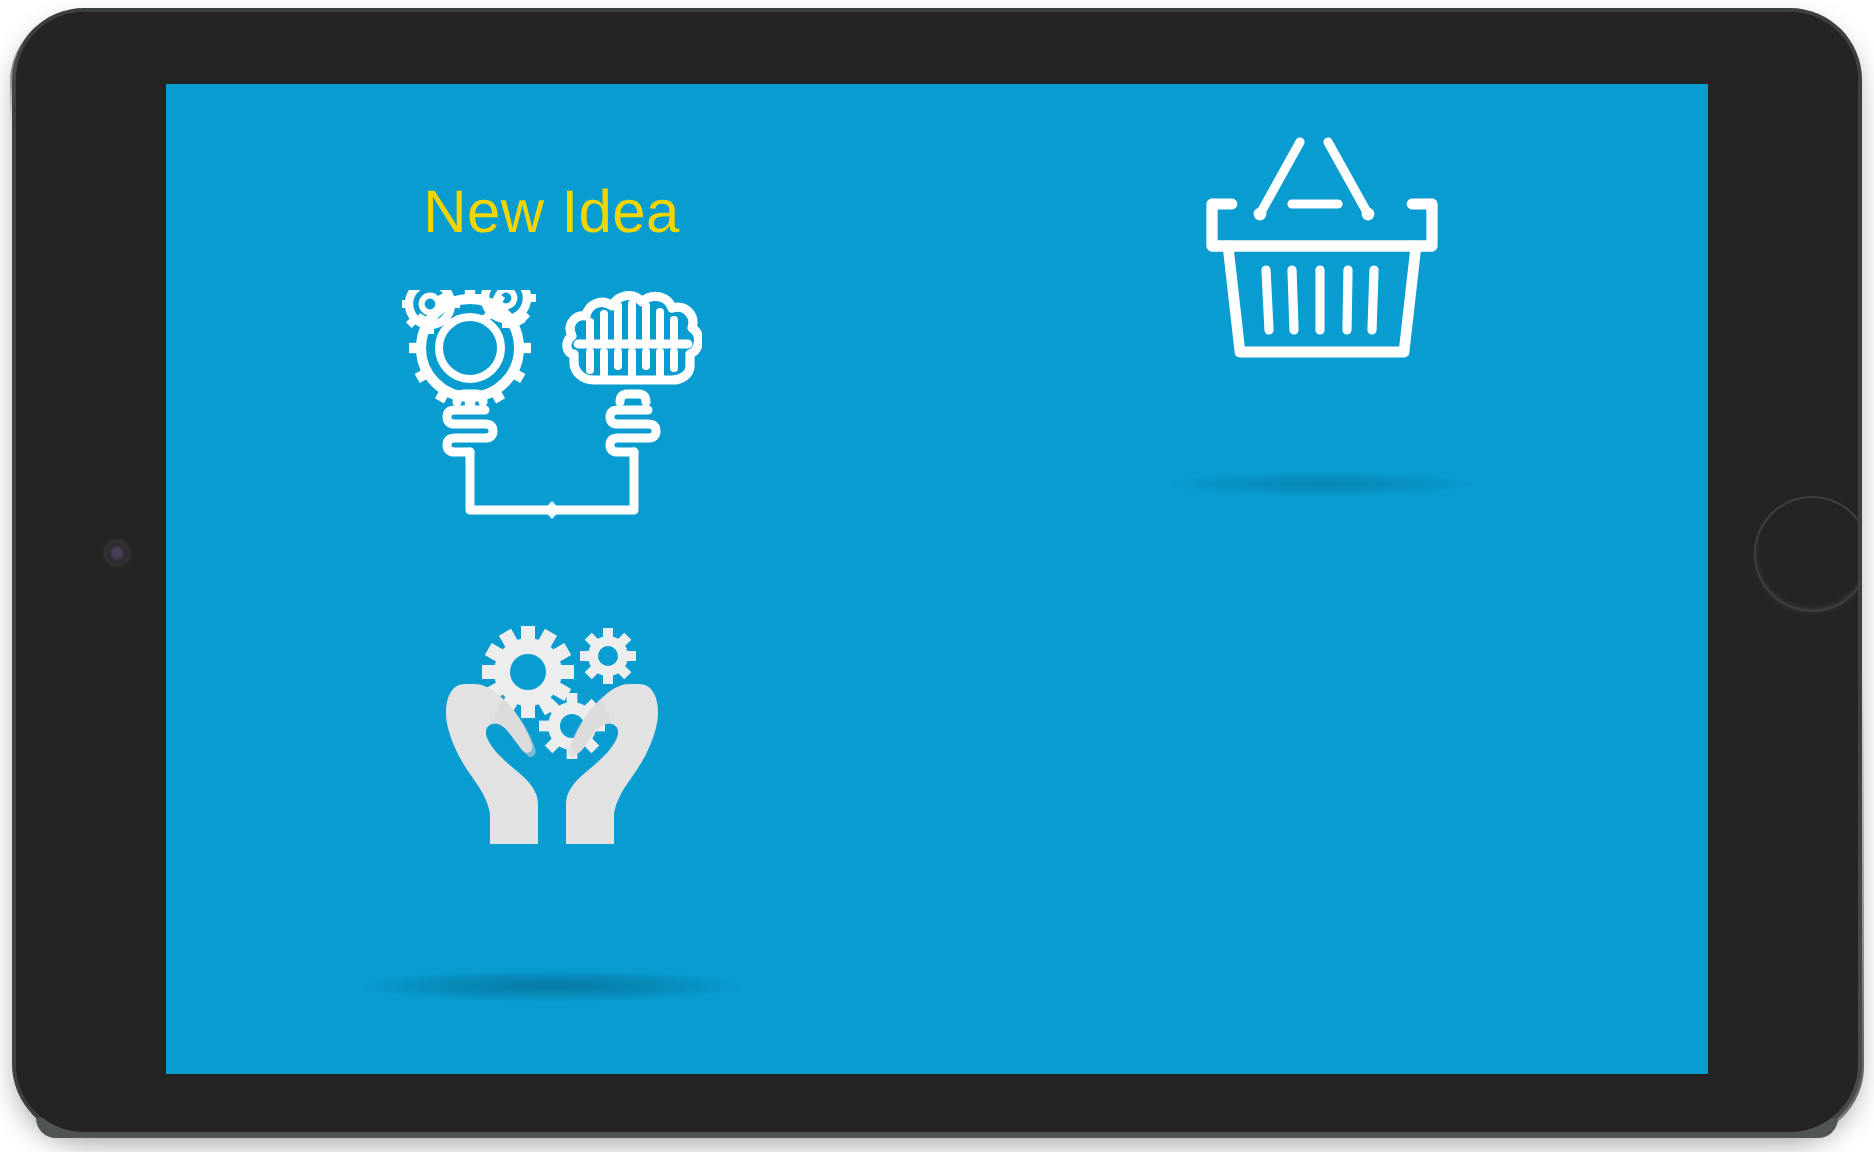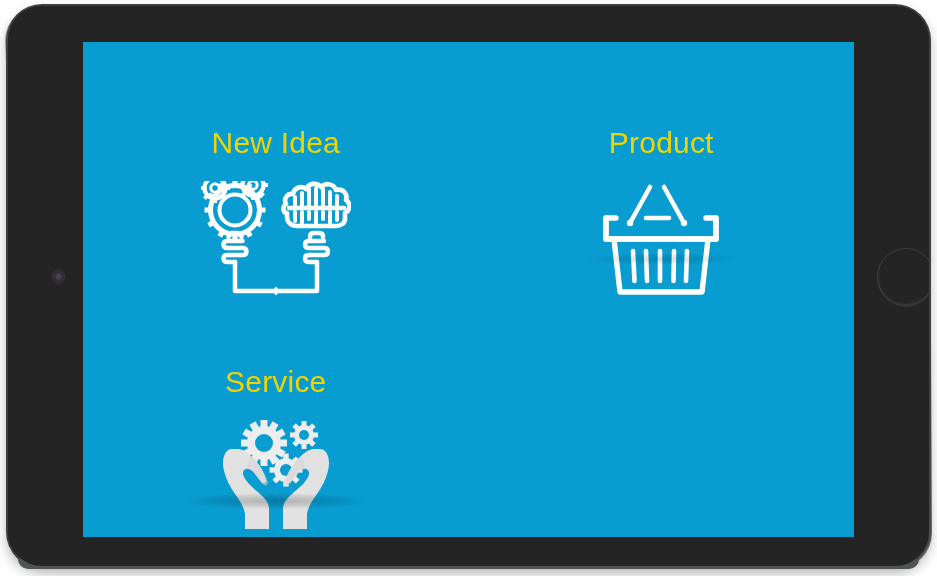--- a/index.html
+++ b/index.html
@@ -117,21 +117,20 @@
     height: 495px;
     display: grid;
     grid-template-columns: 1fr 1fr;
     grid-template-rows: 1fr 1fr;
   }
   .cell {
     position: relative;
     display: flex;
     flex-direction: column;
     align-items: center;
-    margin-top: 36px;
   }
   .cell-label {
     color: #F0D500;
     font-size: 30px;
     line-height: 1;
     font-weight: 400;
     letter-spacing: 0.2px;
     white-space: nowrap;
   }
   .cell-icon {
@@ -294,21 +293,20 @@
                       <line x1="13" y1="3" x2="13" y2="14"></line>
                       <line x1="20" y1="3" x2="20" y2="11"></line>
                     </g>
                   </g>
                 </g>
               </svg>
             </div>
           </div>
 
           <div class="cell r1">
-            <div class="cell-label">Product</div>
 
             <div class="cell-icon">
               <svg width="130" height="122" viewBox="0 0 130 122" fill="none" xmlns="http://www.w3.org/2000/svg">
                 <g stroke="#ffffff" fill="none" stroke-linecap="round" stroke-linejoin="round">
 
                   <line x1="54" y1="6" x2="34" y2="42" stroke-width="4.6"></line>
                   <line x1="68" y1="6" x2="88" y2="42" stroke-width="4.6"></line>
                   <circle cx="34" cy="42" r="3.2" fill="#ffffff" stroke="none"></circle>
                   <circle cx="88" cy="42" r="3.2" fill="#ffffff" stroke="none"></circle>
 
@@ -328,21 +326,20 @@
                     <line x1="78" y1="70" x2="77.5" y2="100"></line>
                     <line x1="91" y1="70" x2="90" y2="100"></line>
                   </g>
                 </g>
               </svg>
             </div>
             <div class="ground-shadow" id="shadow-product"></div>
           </div>
 
           <div class="cell r2">
-            <div class="cell-label">Service</div>
 
             <div class="cell-icon">
               <svg width="150" height="128" viewBox="0 0 150 128" fill="none" xmlns="http://www.w3.org/2000/svg">
 
                 <g fill="#EDEDED">
 
                   <g transform="translate(63,30)">
                     <g stroke="#EDEDED" stroke-width="7" stroke-linecap="butt">
                       <line x1="0" y1="-16" x2="0" y2="-23"></line>
                       <line x1="8" y1="-13.8" x2="11.5" y2="-19.9"></line>

